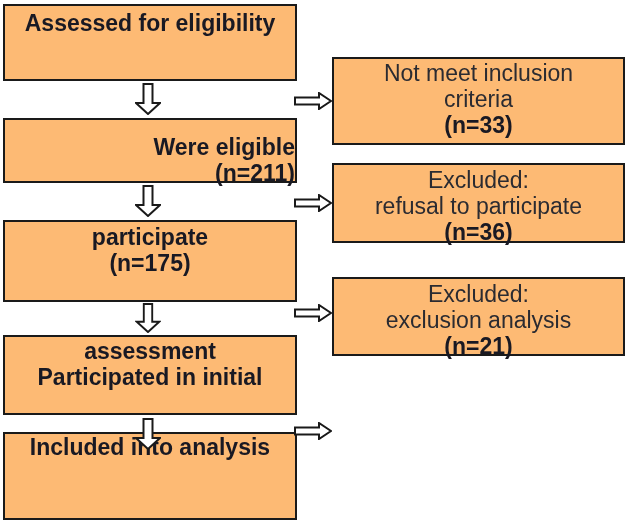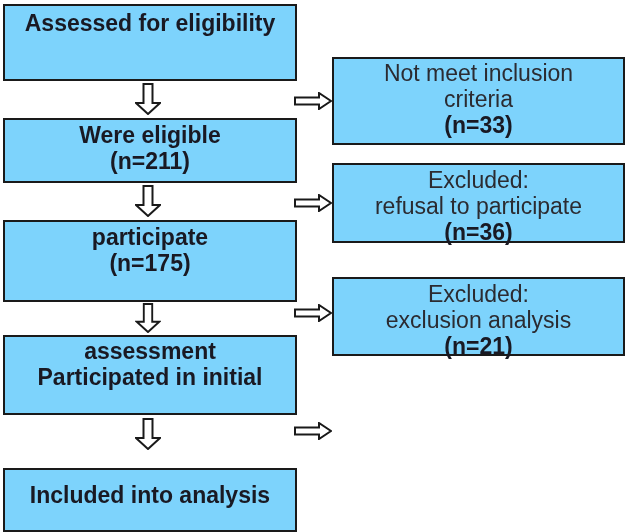--- a/index.html
+++ b/index.html
@@ -12,21 +12,21 @@
     width: 631px;
     height: 532px;
     background: var(--bg, #ffffff);
     font-family: "Liberation Sans", sans-serif;
     overflow: hidden;
   }
   .box {
     position: absolute;
     box-sizing: border-box;
     border: 2px solid var(--border, #1a1a1a);
-    background: #7dd3fc;
+    background: #fdba74;
     text-align: center;
     line-height: 26px;
     font-size: 23px;
   }
   .main-box {
     left: 3px;
     width: 294px;
     font-weight: 700;
     color: var(--text-bold, #191923);
   }
@@ -38,24 +38,24 @@
   }
   .side-box .count,
   .main-box .count {
     font-weight: 700;
     color: var(--text-bold, #191923);
   }
   .line, .count { display: block; }
 
   
   .m1 { top: 4px;   height: 77px; padding-top: 4px; }
-  .m2 { top: 118px; height: 65px; padding-top: 2px; }
+  .m2 { top: 118px; height: 65px; padding-top: 14px; text-align: right; }
   .m3 { top: 220px; height: 82px; padding-top: 2px; }
   .m4 { top: 335px; height: 80px; padding-top: 1px; }
-  .m5 { top: 468px; height: 64px; padding-top: 12px; }
+  .m5 { top: 432px; height: 88px; }
 
   
   .r1 { top: 57px;  height: 88px; padding-top: 1px; }
   .r2 { top: 163px; height: 80px; padding-top: 2px; }
   .r3 { top: 277px; height: 79px; padding-top: 2px; }
   .r4 { top: 395px; height: 82px; padding-top: 12px; }
 
   .arrow { position: absolute; }
   .da  { left: 135px; }
   .da1 { top: 83px; }

